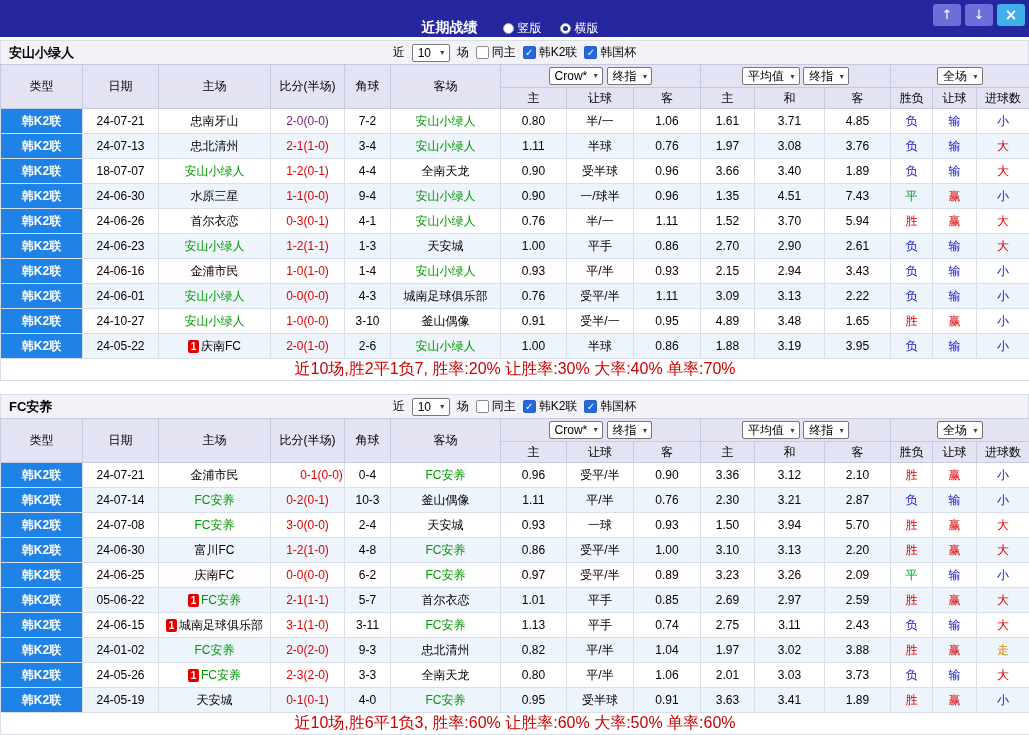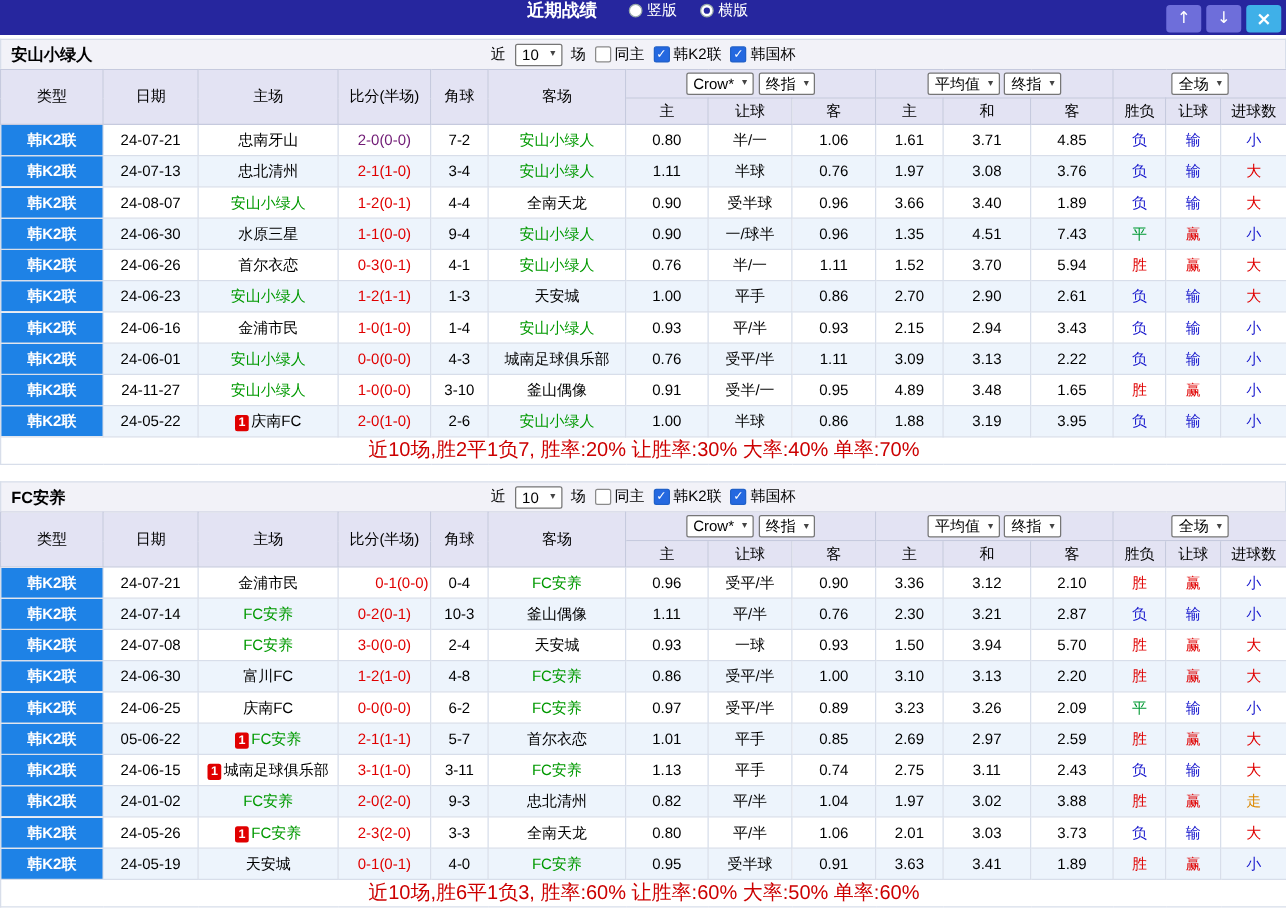--- a/index.html
+++ b/index.html
@@ -1,21 +1,21 @@
 <!DOCTYPE html>
 <html><head>
 <meta charset="utf-8">
 <style>
   * { margin:0; padding:0; box-sizing:border-box; }
   html,body { width:1029px; height:735px; overflow:hidden; background:#fff;
     font-family:"Liberation Sans","DejaVu Sans",sans-serif; font-size:12px; color:#000; }
 
   
-  .topbar { height:28px; background:#26269E; color:#fff; display:flex;
-    align-items:flex-start; justify-content:center; position:relative; }
+  .topbar { height:37px; background:#26269E; color:#fff; display:flex;
+    align-items:flex-end; justify-content:center; position:relative; }
   .topbar .title { font-weight:bold; font-size:14px; margin-right:16px; }
   .radio { display:inline-flex; align-items:center; gap:4px; margin:0 9px; cursor:pointer; font-size:12px; }
   .radio-dot { width:11px; height:11px; border-radius:50%; background:#fff; border:1px solid #9aa;
     position:relative; display:inline-block; }
   .radio-dot.on::after { content:""; position:absolute; left:2px; top:2px; width:5px; height:5px;
     border-radius:50%; background:#26269E; }
   .topbar-btns { position:absolute; right:4px; top:4px; display:flex; gap:4px; }
   .tb-btn { width:28px; height:22px; border:none; border-radius:3px; color:#fff;
     font-size:13px; line-height:20px; text-align:center; cursor:pointer; padding:0;
     font-family:"DejaVu Sans",sans-serif; }
@@ -194,21 +194,21 @@
             <td>0.76</td>
             <td>1.97</td>
             <td>3.08</td>
             <td>3.76</td>
             <td style="color: rgb(20, 20, 204);">负</td>
             <td style="color: rgb(20, 20, 204);">输</td>
             <td style="color: rgb(224, 0, 0);">大</td>
           </tr>
           <tr>
             <td class="league" style="background: rgb(30, 130, 230);">韩K2联</td>
-            <td>24-08-07</td>
+            <td>18-07-07</td>
             <td><span style="color: rgb(0, 153, 0);">安山小绿人</span></td>
             <td style="color: rgb(224, 0, 0);">1-2(0-1)</td>
             <td>4-4</td>
             <td><span>全南天龙</span></td>
             <td>0.90</td>
             <td>受半球</td>
             <td>0.96</td>
             <td>3.66</td>
             <td>3.40</td>
             <td>1.89</td>
@@ -296,21 +296,21 @@
             <td>1.11</td>
             <td>3.09</td>
             <td>3.13</td>
             <td>2.22</td>
             <td style="color: rgb(20, 20, 204);">负</td>
             <td style="color: rgb(20, 20, 204);">输</td>
             <td style="color: rgb(20, 20, 204);">小</td>
           </tr>
           <tr>
             <td class="league" style="background: rgb(30, 130, 230);">韩K2联</td>
-            <td>24-11-27</td>
+            <td>24-10-27</td>
             <td><span style="color: rgb(0, 153, 0);">安山小绿人</span></td>
             <td style="color: rgb(224, 0, 0);">1-0(0-0)</td>
             <td>3-10</td>
             <td><span>釜山偶像</span></td>
             <td>0.91</td>
             <td>受半/一</td>
             <td>0.95</td>
             <td>4.89</td>
             <td>3.48</td>
             <td>1.65</td>

